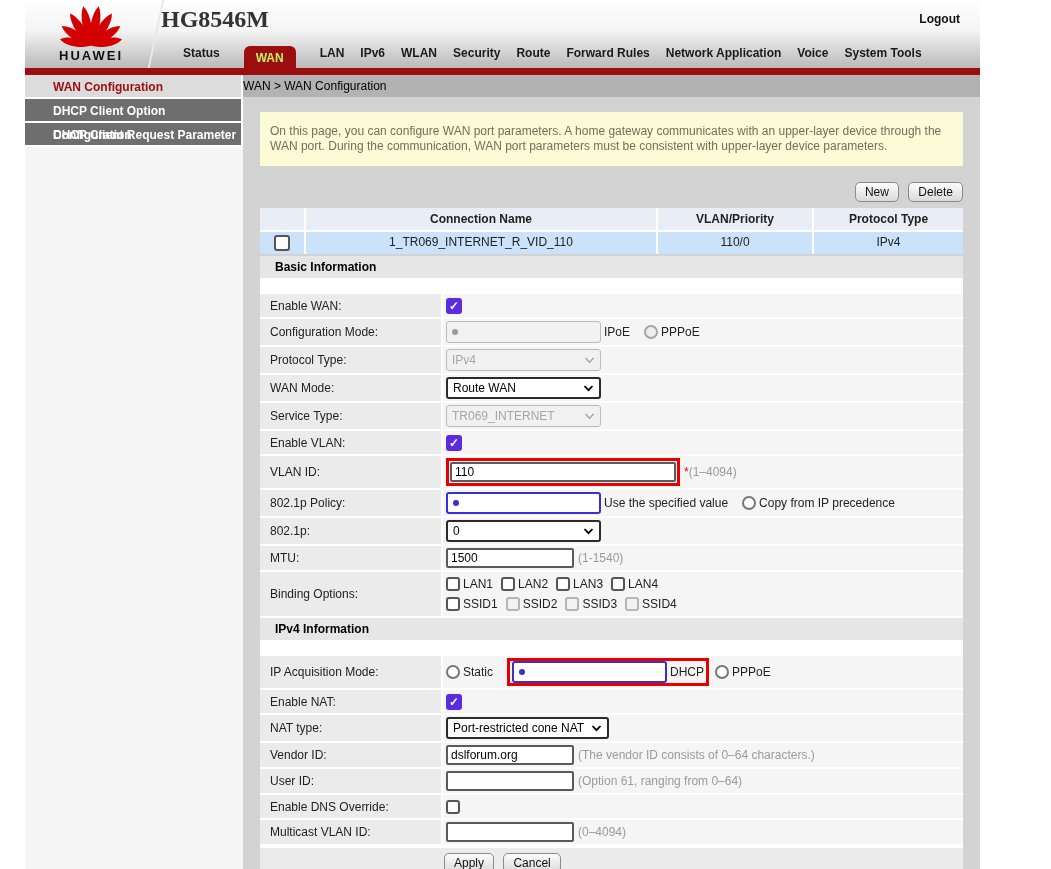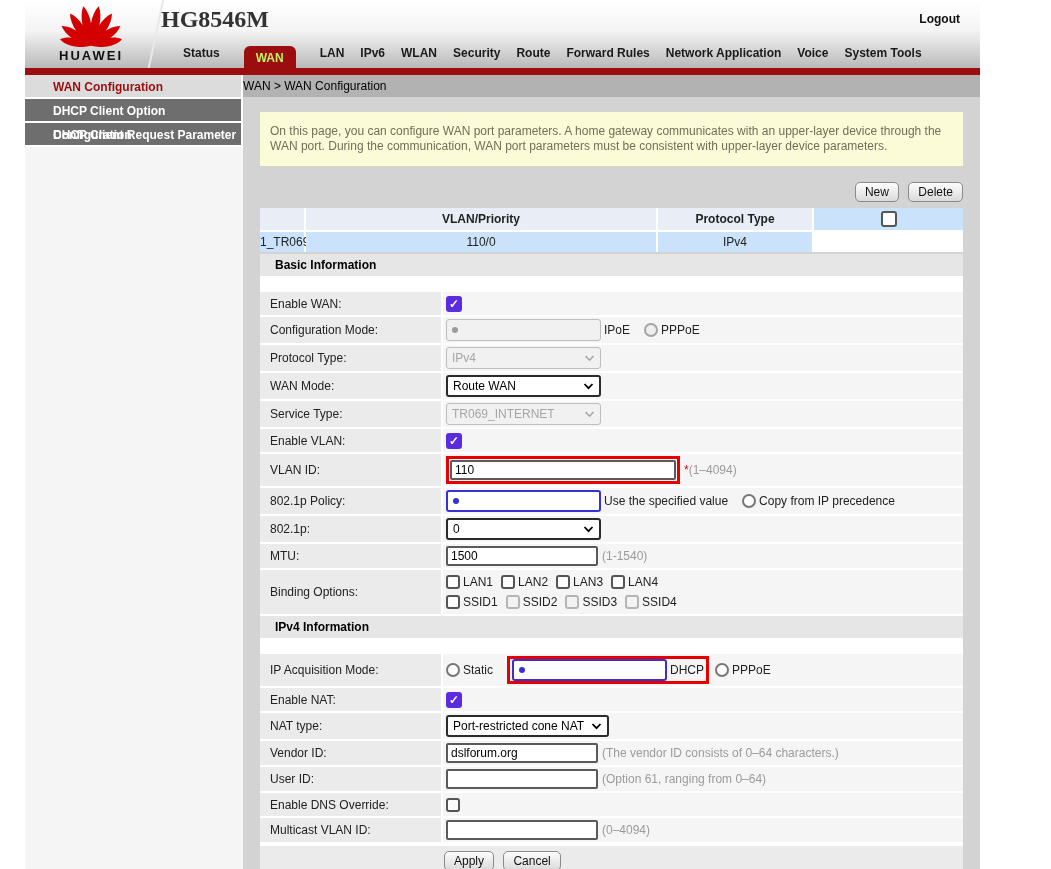--- a/index.html
+++ b/index.html
@@ -59,21 +59,21 @@
   .cbx.checked { background:#5b2be0; }
   .cbx.checked::after { content:"\2713"; color:#fff; font-weight:bold; font-size:12px; line-height:1; }
   .cbx.unchecked { background:#fdfdfd; border:2px solid #555; }
   .cbx.disabled { background:#f3f3f3; border:2px solid #b5b5b5; }
   .rad { width:14px; height:14px; border-radius:50%; display:inline-flex; align-items:center; justify-content:center; flex:none; cursor:pointer; background:#fff; border:2px solid #777; }
   .rad.sel { border-color:#3a2fd0; }
   .rad.sel::after { content:""; width:6px; height:6px; border-radius:50%; background:#3a2fd0; }
   .rad.dis { border-color:#a5a5a5; background:#eee; }
   .rad.dis.sel::after { background:#9a9a9a; }
 
-  .tin { height:20px; width:152px; border:2px solid #5a5a5a; border-radius:2px; background:#fff; font-family:"Liberation Sans", sans-serif; font-size:12px; padding:0 3px; color:#000; }
+  .tin { height:20px; width:128px; border:2px solid #5a5a5a; border-radius:2px; background:#fff; font-family:"Liberation Sans", sans-serif; font-size:12px; padding:0 3px; color:#000; }
   .tin.wide { width:226px; }
   .sel { height:22px; width:155px; border:2px solid #2a2a2a; border-radius:3px; background:#fff; display:inline-flex; align-items:center; justify-content:space-between; padding:0 5px; cursor:pointer; color:#000; }
   .sel.dis { border:1px solid #bdbdbd; background:#f1f1f1; color:#a6a6a6; cursor:default; }
   .sel .chev { display:inline-flex; }
   .redbox { border:3px solid #e60000; display:inline-flex; align-items:center; padding:1px; }
   .redbox.tight { padding:0 2px; gap:3px; }
 
   .frow-buttons { background:#ebebeb; margin-top:4px; padding:5px 0 6px 184px; }
 
   
@@ -133,20 +133,21 @@
       <div class="inner">
         <div class="notice">On this page, you can configure WAN port parameters. A home gateway communicates with an upper-layer device through the WAN port. During the communication, WAN port parameters must be consistent with upper-layer device parameters.</div>
 
         <div class="toolbar">
           <span class="btn">New</span>
           <span class="btn">Delete</span>
         </div>
 
         <div class="conntable">
           <div class="hcell"></div>
+          <div class="hcell">Connection Name</div>
           <div class="hcell">VLAN/Priority</div>
           <div class="hcell">Protocol Type</div>
           <div class="dcell cb">
             <span class="cbx unchecked"></span>
           </div>
           <div class="dcell">1_TR069_INTERNET_R_VID_110</div>
           <div class="dcell">110/0</div>
           <div class="dcell">IPv4</div>
         </div>
 

